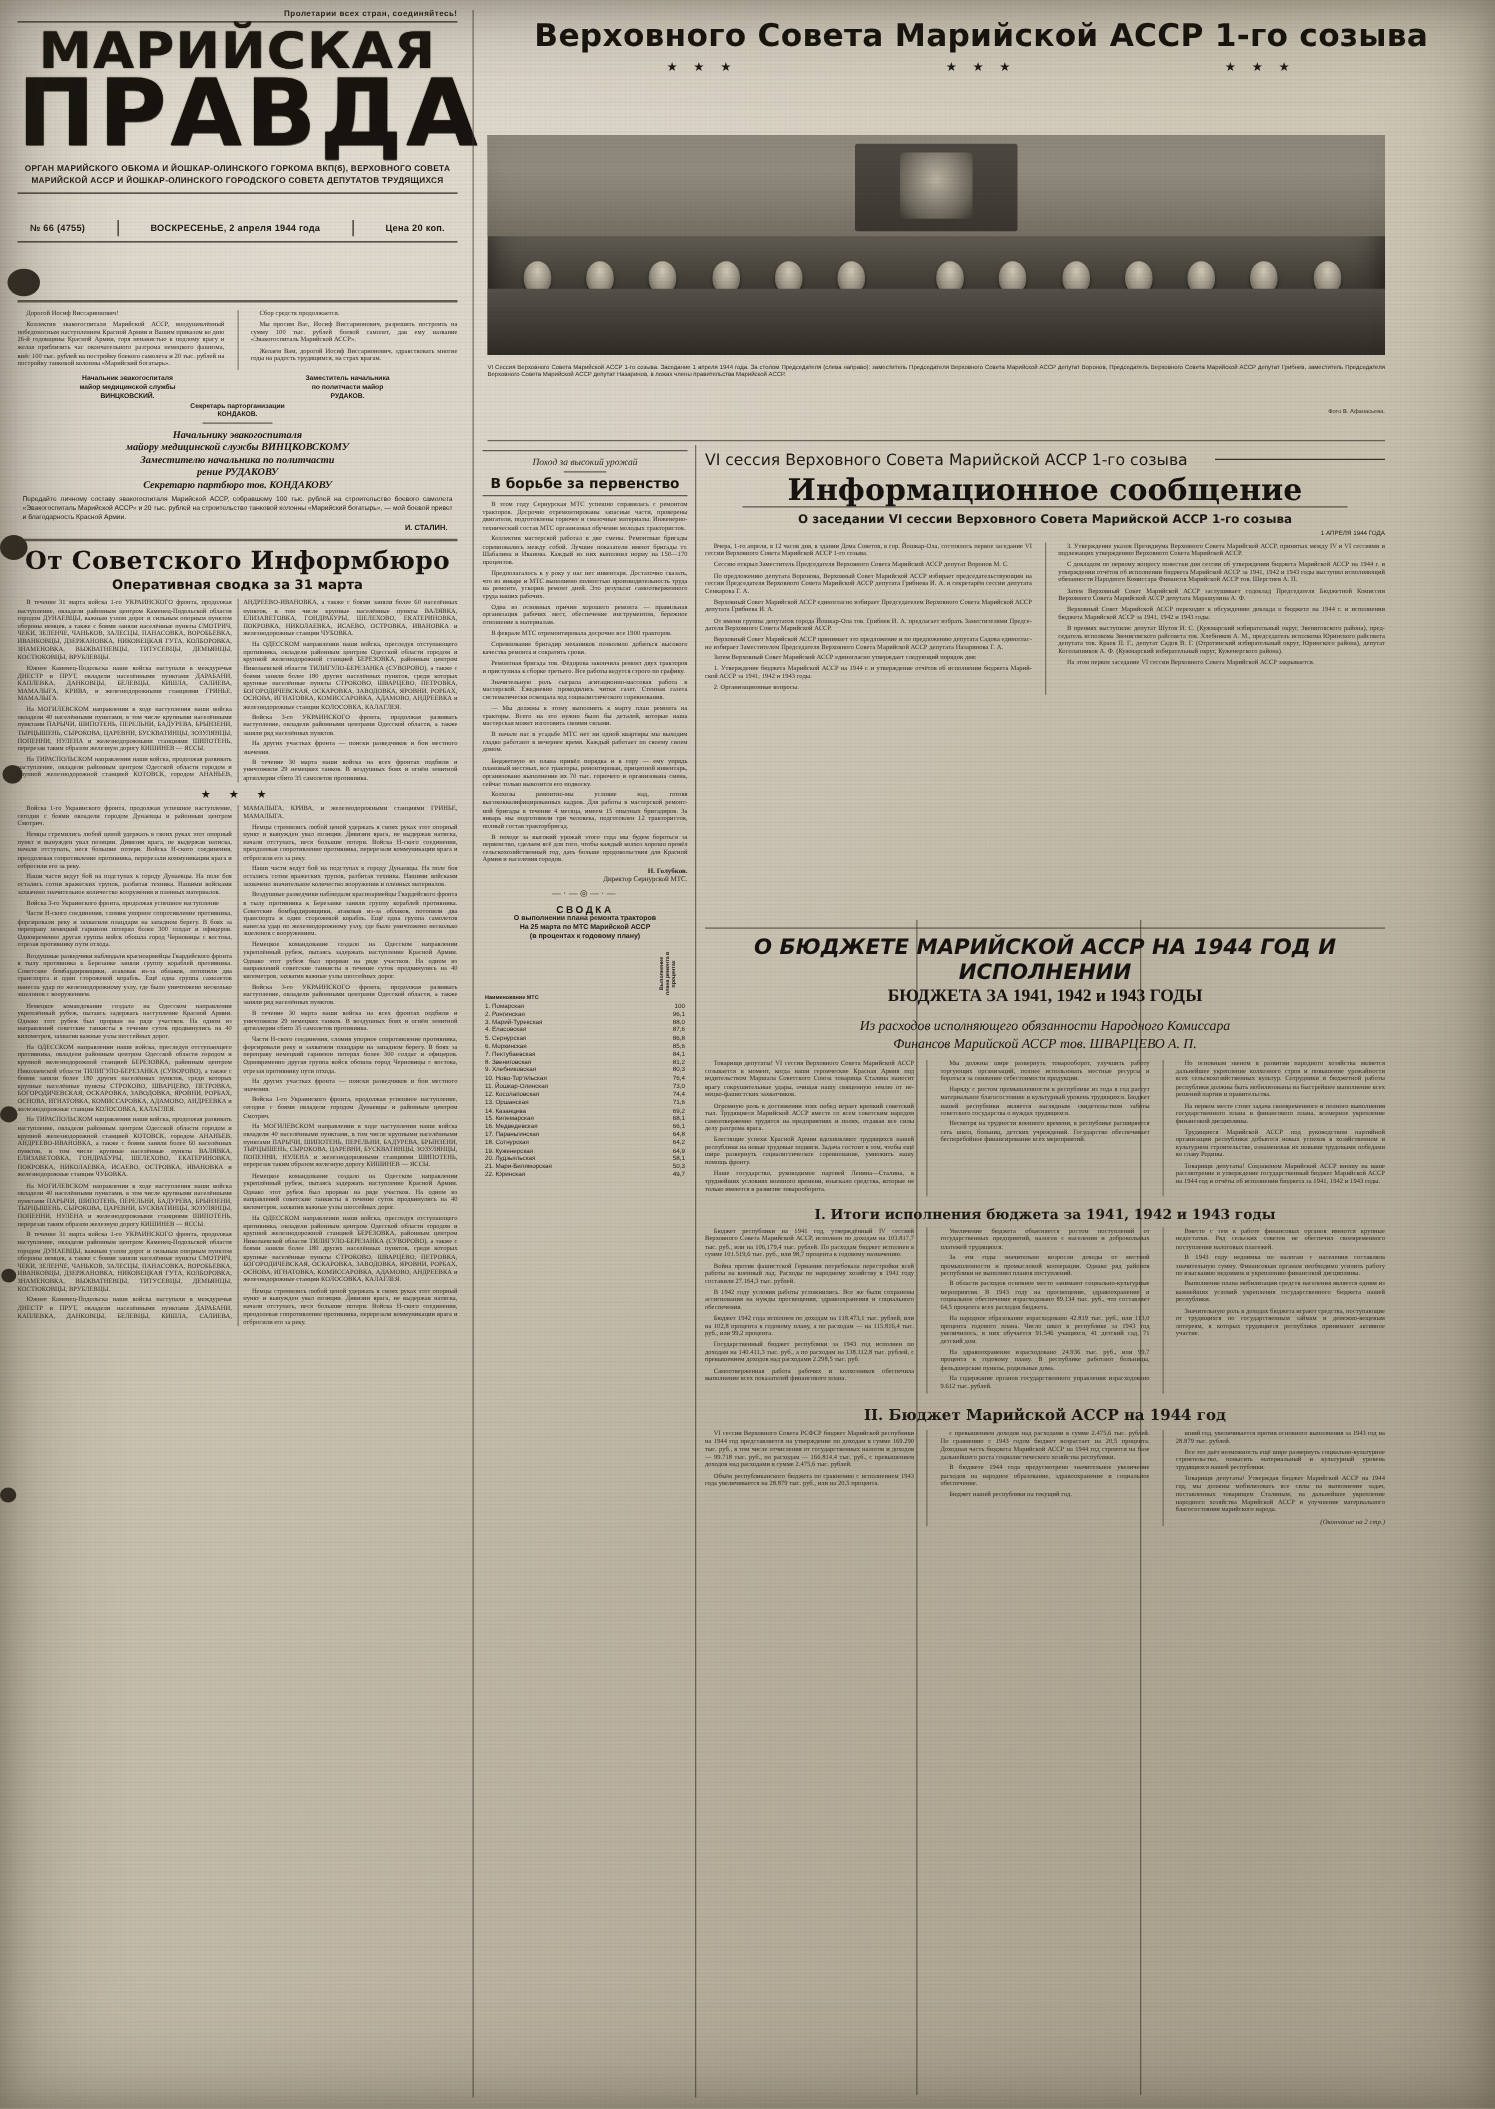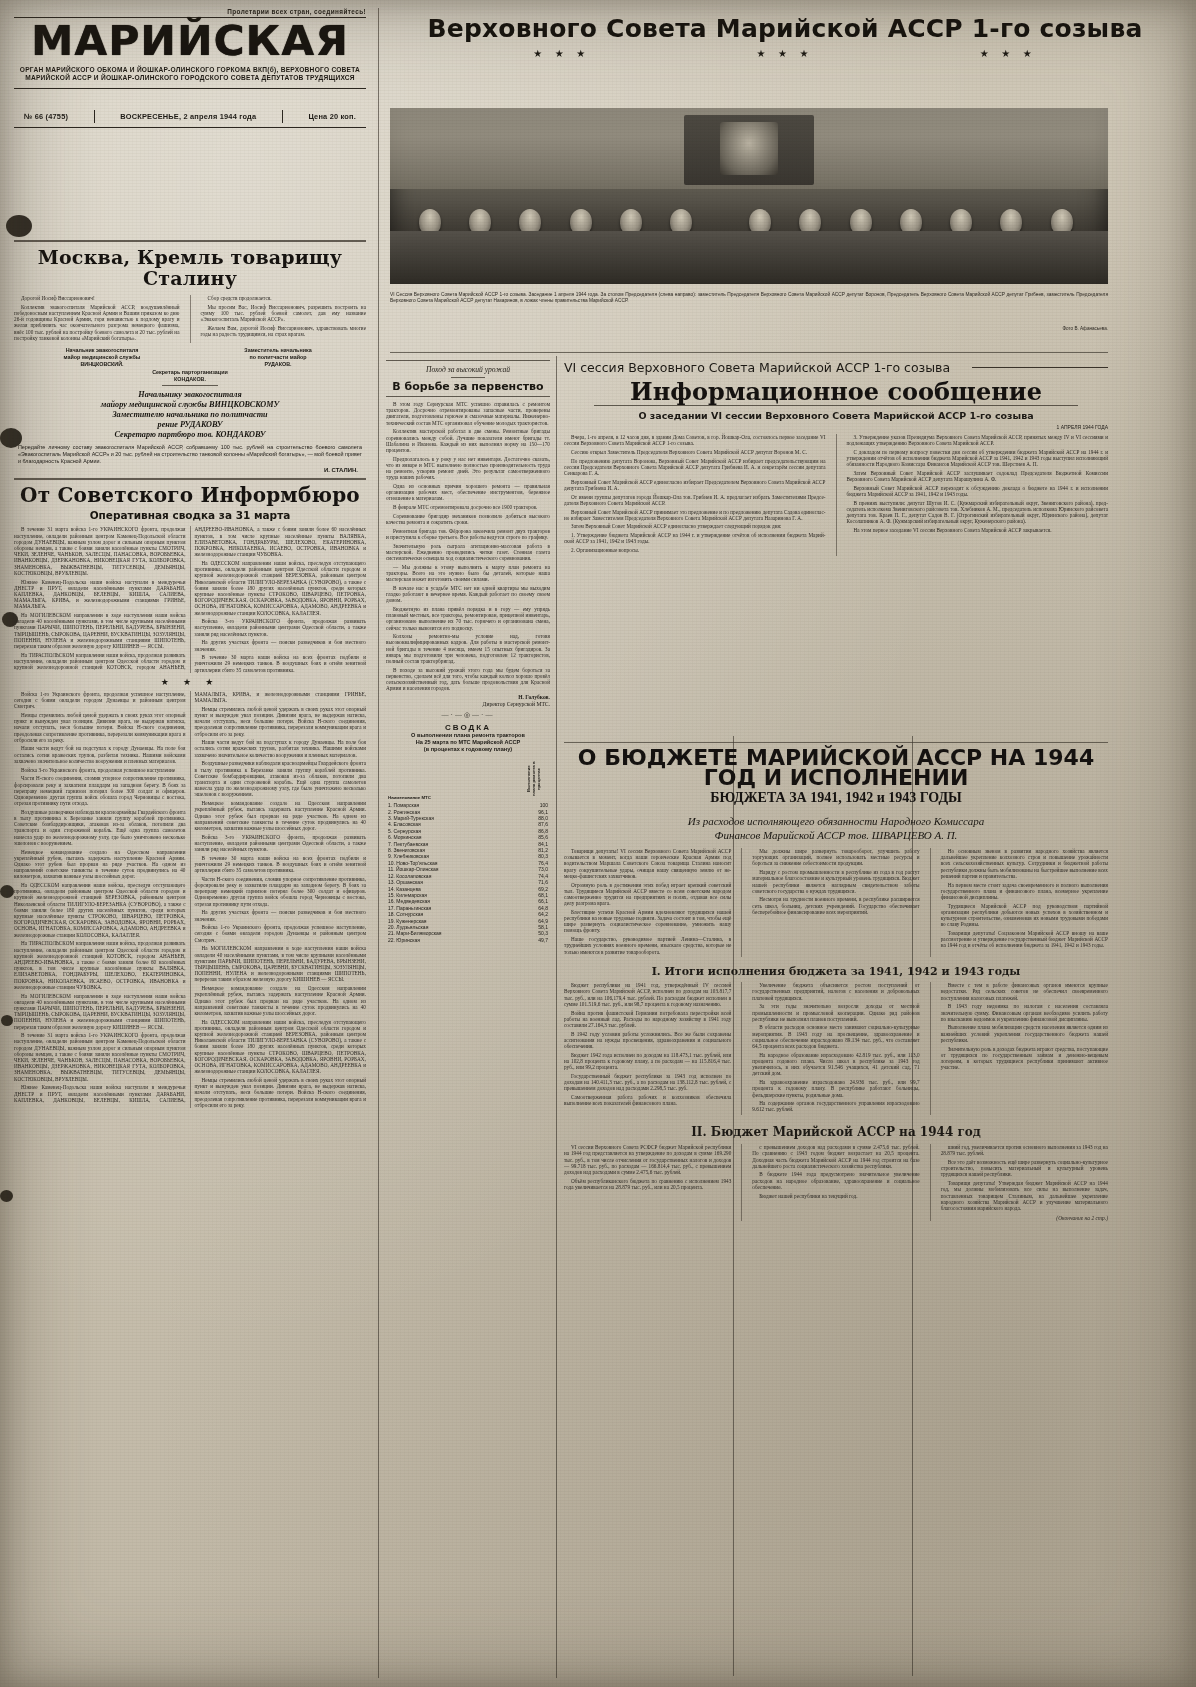--- a/index.html
+++ b/index.html
@@ -158,20 +158,21 @@
 </style>
 </head>
 <body>
 
 <div id="page">
 
   <div id="masthead">
     <div id="proletarii">Пролетарии всех стран, соединяйтесь!</div>
     <div id="prol-rule"></div>
     <div class="mast-word" id="mast1">МАРИЙСКАЯ</div>
+    <div class="mast-word" id="mast2">ПРАВДА</div>
     <div id="subtitle">ОРГАН МАРИЙСКОГО ОБКОМА И ЙОШКАР-ОЛИНСКОГО ГОРКОМА ВКП(б), ВЕРХОВНОГО СОВЕТА МАРИЙСКОЙ АССР И ЙОШКАР-ОЛИНСКОГО ГОРОДСКОГО СОВЕТА ДЕПУТАТОВ ТРУДЯЩИХСЯ</div>
     <div id="mast-rule"></div>
     <div id="dateline">
       <span>№ 66 (4755)</span>
       <span class="sep"></span>
       <span>ВОСКРЕСЕНЬЕ, 2 апреля 1944 года</span>
       <span class="sep"></span>
       <span>Цена 20 коп.</span>
     </div>
     <div id="dateline-rule"></div>
@@ -220,21 +221,20 @@
   <div class="vline" style="left:378px;top:8px;height:1670px;"></div>
   <div class="vline" style="left:556px;top:356px;height:1322px;"></div>
   <div class="vline" style="left:733px;top:736px;height:940px;"></div>
   <div class="vline" style="left:912px;top:736px;height:940px;"></div>
   <div class="hline" style="left:390px;top:352px;width:718px;"></div>
   <div class="hline" style="left:564px;top:742px;width:544px;"></div>
 
   <div class="col" style="left:14px;top:240px;width:352px;">
 
     <div class="rule thick" style="margin-bottom:5px;"></div>
-    <h1 class="big-head">Москва, Кремль товарищу Сталину</h1>
 
     <div style="display:flex;gap:10px;margin-top:6px;">
       <div style="flex:1;" class="body-text">
         <p style="text-indent:7px;">Дорогой Иосиф Виссарионович!</p>
         <p>Коллектив эвакогоспиталя Марийской АССР, воодушевлённый победоносным наступлением Красной Армии и Вашим приказом ко дню 26-й годовщины Красной Армии, горя ненавистью к подлому врагу и желая приблизить час окончательного разгрома немецкого фашизма, внёс 100 тыс. рублей на постройку боевого самолета и 20 тыс. рублей на постройку танковой колонны «Марийский богатырь».</p>
       </div>
       <div style="width:1px;background:#3f392f;opacity:.55;"></div>
       <div style="flex:1;" class="body-text">
         <p>Сбор средств продолжается.</p>
         <p>Мы просим Вас, Иосиф Виссарионович, разрешить построить на сумму 100 тыс. рублей боевой самолет, дав ему название «Эвакогоспиталь Марийской АССР».</p>
@@ -484,21 +484,21 @@
         <p>С докладом по первому вопросу повестки дня сессии об утверждении бюджета Марийской АССР на 1944 г. и утверждении отчётов об исполнении бюджета Марийской АССР за 1941, 1942 и 1943 годы выступил исполняющий обязанности Народного Комиссара Финансов Марийской АССР тов. Шерстнев А. П.</p>
         <p>Затем Верховный Совет Марийской АССР заслушивает содоклад Председателя Бюджетной Комиссии Верховного Совета Марийской АССР депутата Марашулина А. Ф.</p>
         <p>Верховный Совет Марийской АССР переходит к обсуж­дению доклада о бюджете на 1944 г. и исполнении бюдже­та Марийской АССР за 1941, 1942 и 1943 годы.</p>
         <p>В прениях выступили: депутат Шутов И. С. (Куж­марский избирательный округ, Звениговского района), пред­седатель исполкома Звениговского райсовета тов. Хлебни­ков А. М., председатель исполкома Юринского райсовета депутата тов. Краев П. Г., депутат Садов В. Г. (Отрогинский избирательный округ, Юринского района), депутат Косолап­ников А. Ф. (Кужмарский избирательный округ, Куже­нерского района).</p>
         <p>На этом первое заседание VI сессии Верховного Со­вета Марийской АССР закрывается.</p>
       </div>
     </div>
   </div>
 
   <div class="col" style="left:564px;top:748px;width:544px;">
-    <h2 class="sec-head" style="font-family:'DejaVu Sans',sans-serif;font-size:22px;line-height:20px;letter-spacing:0px;">О БЮДЖЕТЕ МАРИЙСКОЙ АССР НА 1944 ГОД И ИСПОЛНЕНИИ</h2>
+    <h2 class="sec-head" style="font-family:'DejaVu Sans',sans-serif;font-size:17px;line-height:20px;letter-spacing:0px;font-style:italic;">О БЮДЖЕТЕ МАРИЙСКОЙ АССР НА 1944 ГОД И ИСПОЛНЕНИИ</h2>
     <h2 class="sec-head" style="font-family:Liberation Serif, serif;font-size:14px;line-height:20px;">БЮДЖЕТА ЗА 1941, 1942 и 1943 ГОДЫ</h2>
     <div class="ital-head" style="font-size:11px;line-height:14px;margin-top:6px;font-weight:normal;">Из расходов исполняющего обязанности Народного Комиссара</div>
     <div class="ital-head" style="font-size:11px;line-height:14px;font-weight:normal;">Финансов Марийской АССР тов. ШВАРЦЕВО А. П.</div>
 
     <div style="display:flex;gap:10px;margin-top:6px;">
       <div style="flex:1;" class="body-text">
         <p>Товарищи депутаты! VI сессия Вер­ховного Совета Марийской АССР созы­вается в момент, когда наши героические Красная Армия под водительством Мар­шала Советского Союза товарища Стали­на наносит врагу сокрушительные удары, очищая нашу священную землю от не­мецко-фашистских захватчиков.</p>
         <p>Огромную роль в достижении этих побед играет крепкий советский тыл. Трудящиеся Марийской АССР вместе со всем советским народом самоотвержен­но трудятся на предприятиях и полях, отдавая все силы делу разгрома врага.</p>
         <p>Блестящие успехи Красной Армии вдохновляют трудящихся нашей респуб­лики на новые трудовые подвиги. Зада­ча состоит в том, чтобы ещё шире раз­вернуть социалистическое соревнование, умножить нашу помощь фронту.</p>
         <p>Наше государство, руководимое пар­тией Ленина—Сталина, в труднейших условиях военного времени, изыскало средства, которые не только имеются в развитие товарооборота.</p>

